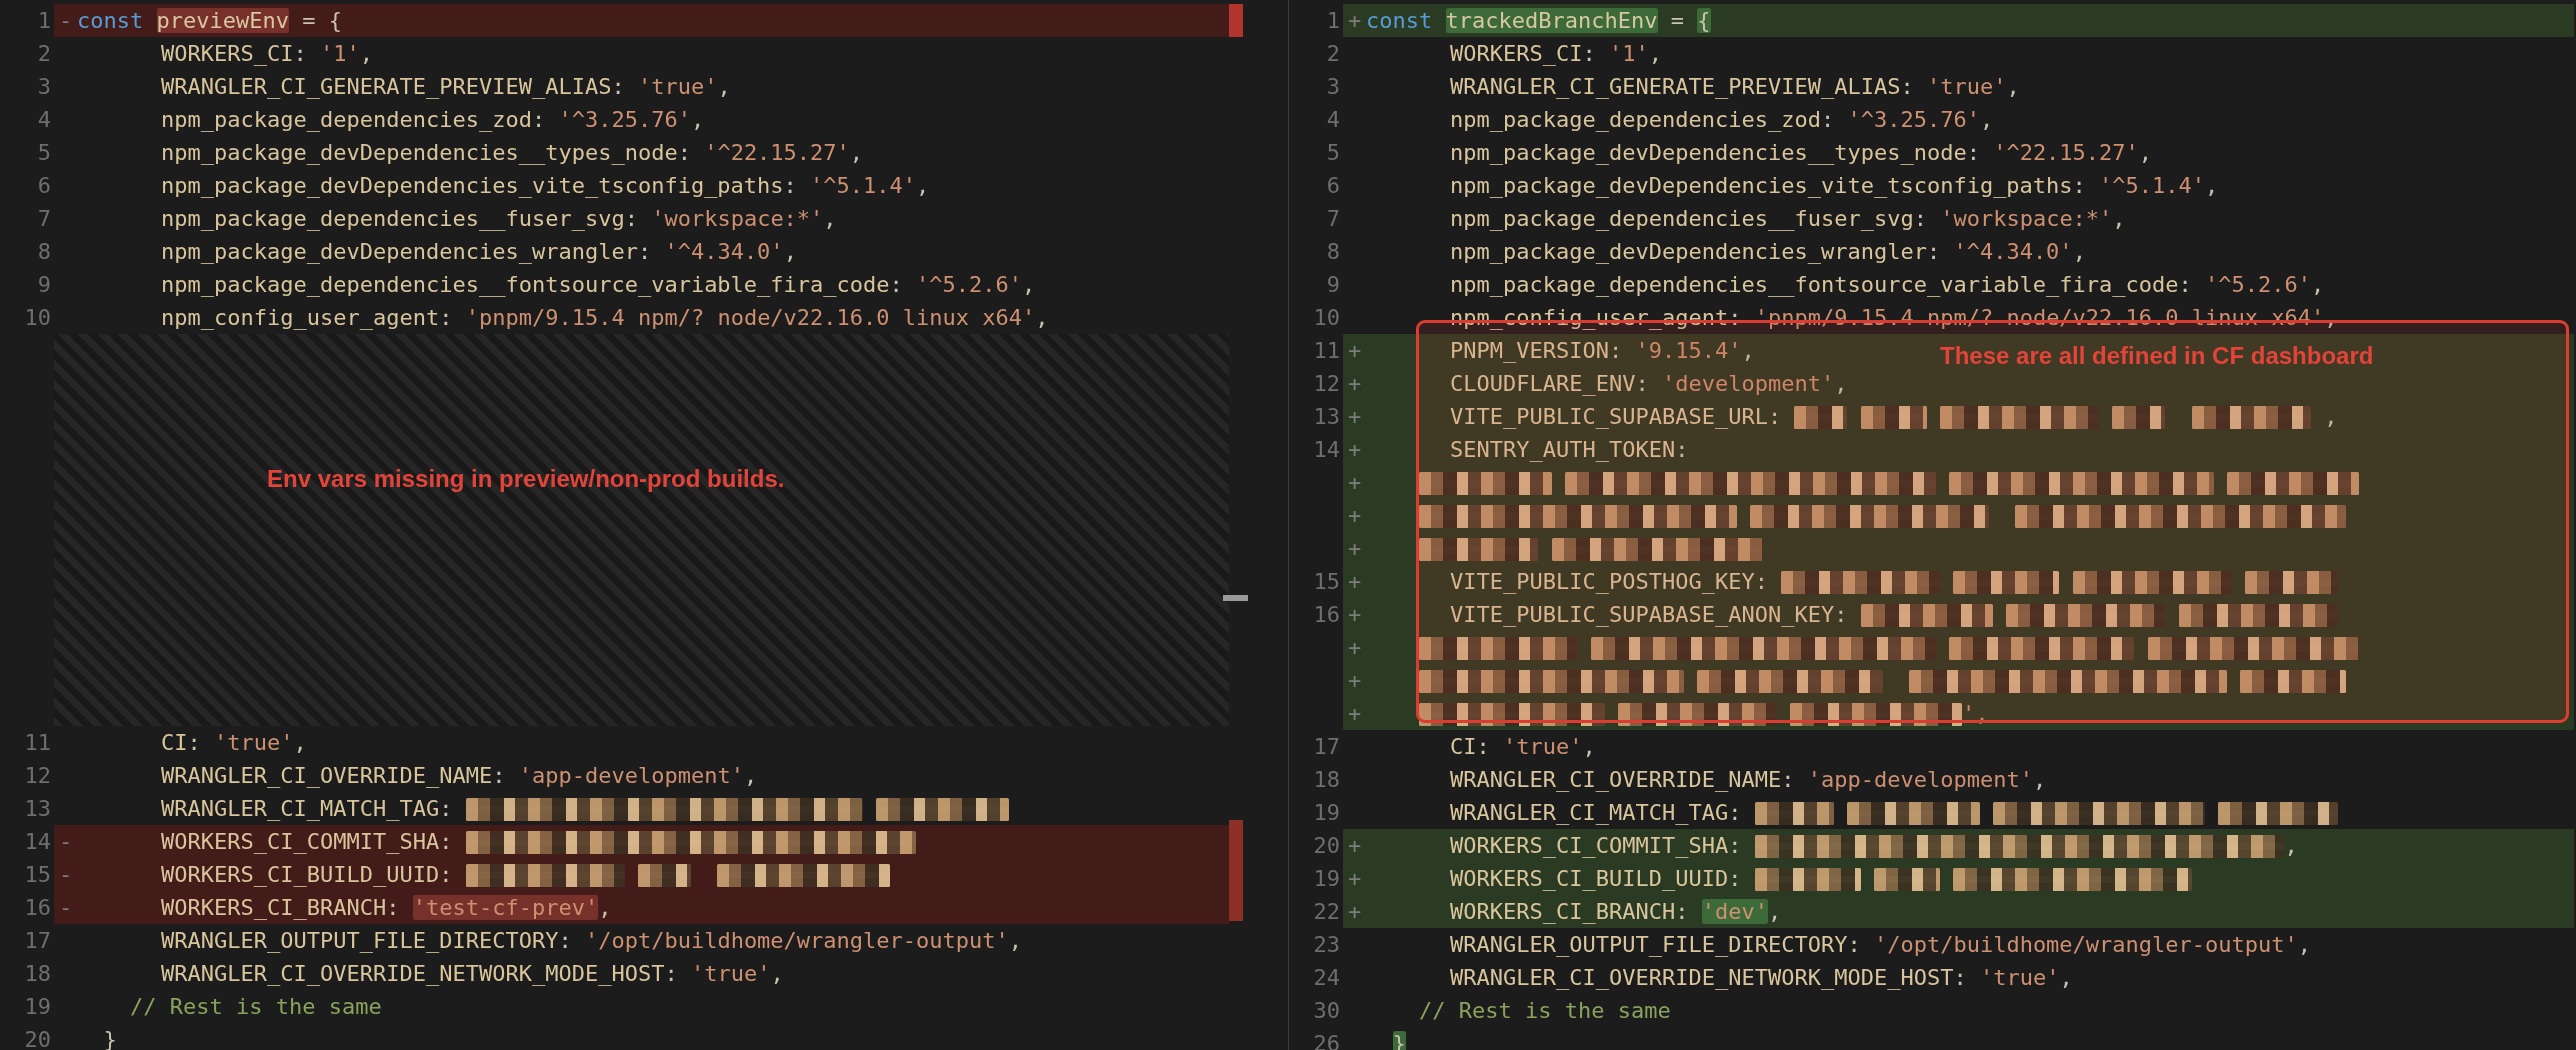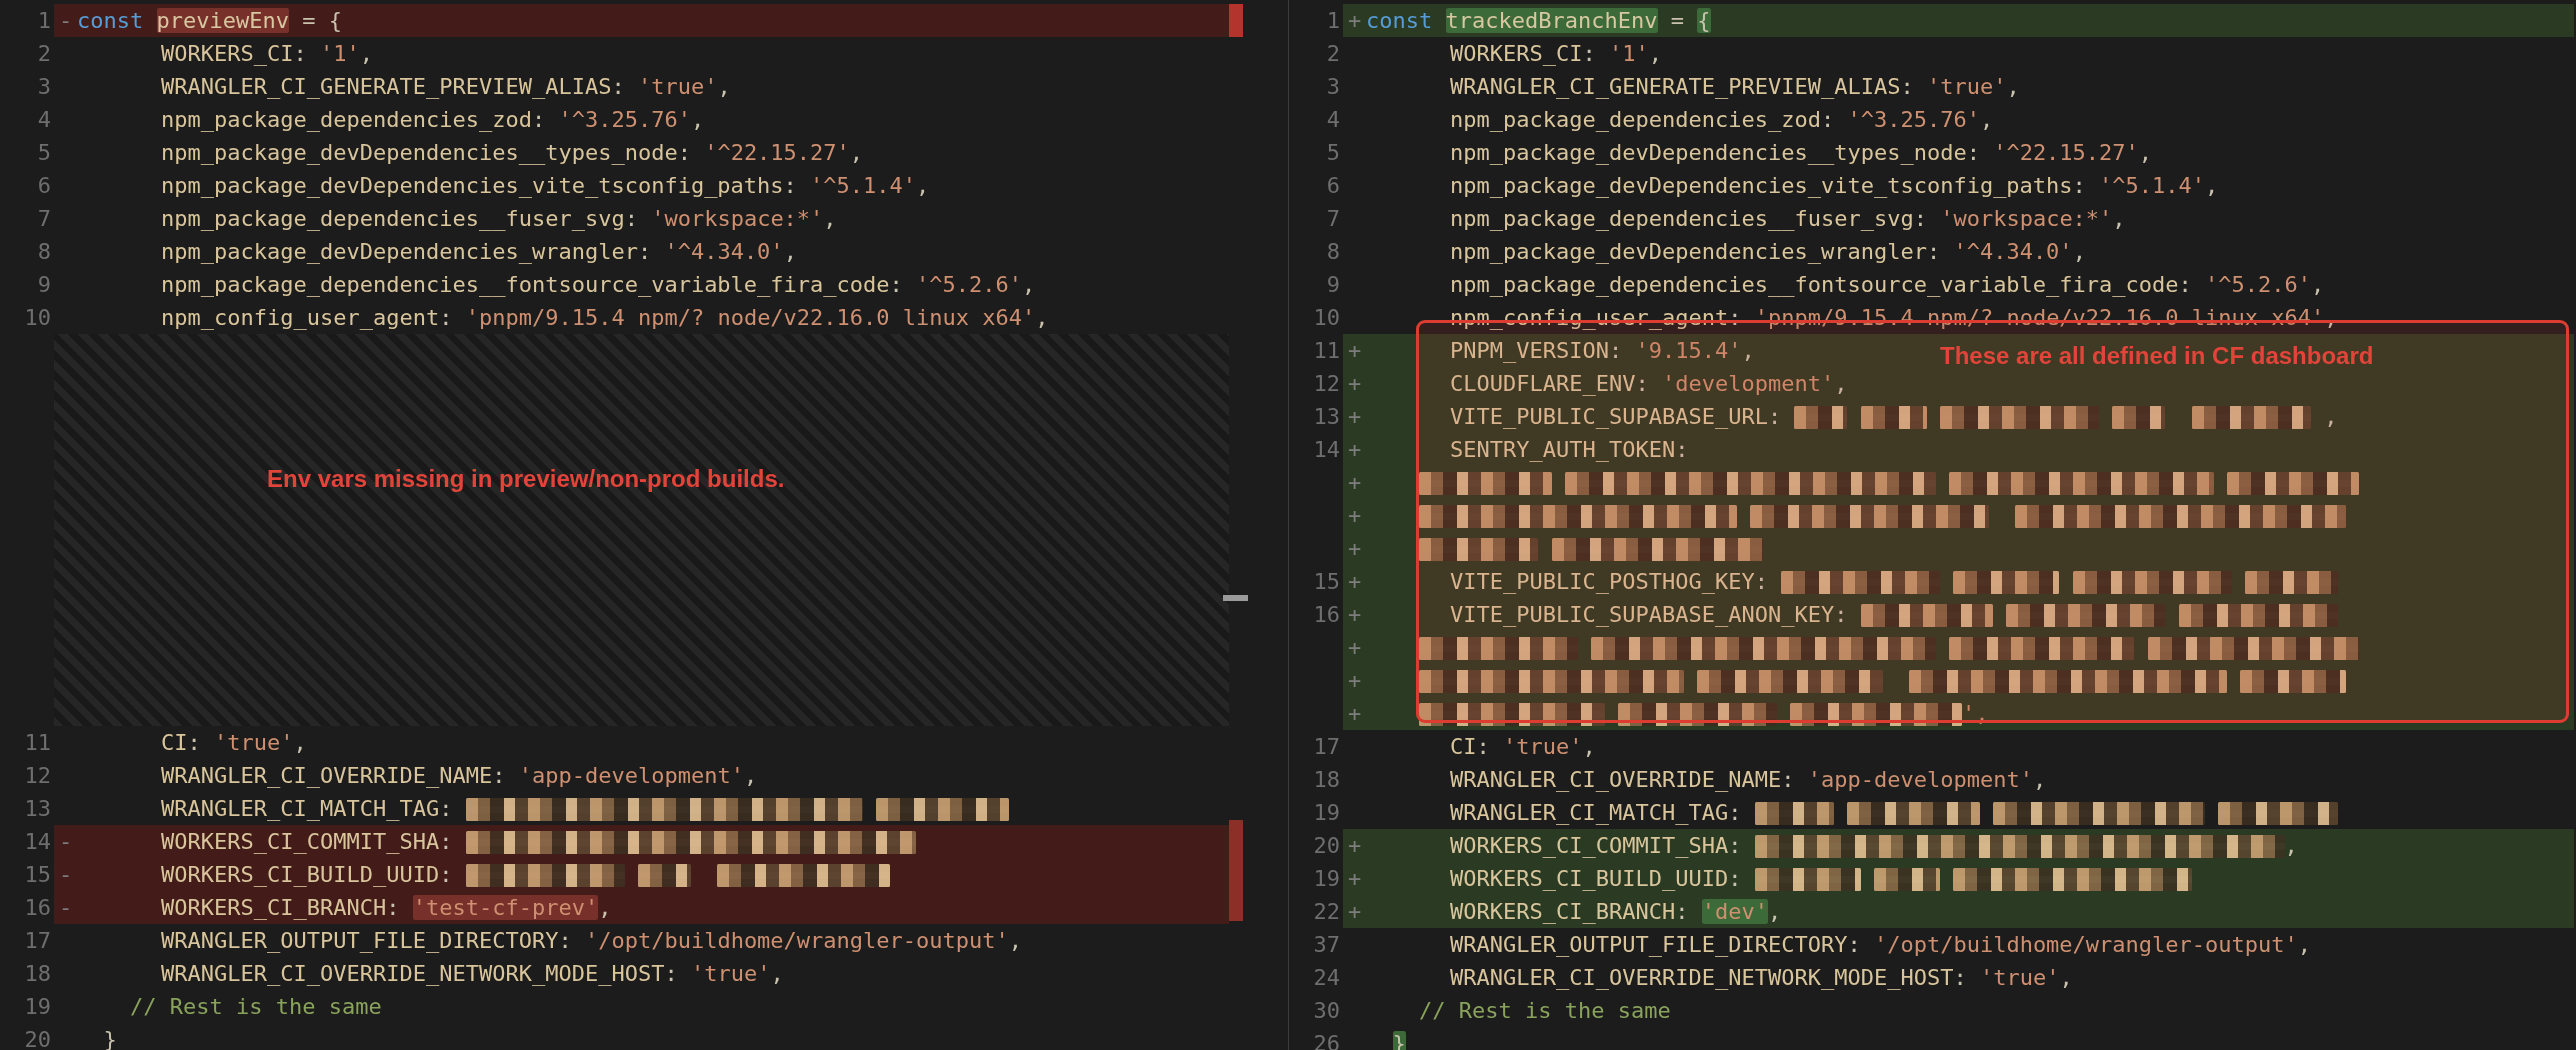--- a/index.html
+++ b/index.html
@@ -323,21 +323,21 @@
           <span class="num">19</span>
           <span class="mark">+</span>
           <span class="code"><span class="seg d">    </span><span class="seg p">WORKERS_CI_BUILD_UUID</span><span class="seg d">: </span><span class="seg rd hlg" style="width: 8ch;"></span><span class="seg d"> </span><span class="seg rd hlg" style="width: 5ch;"></span><span class="seg d"> </span><span class="seg rd hlg" style="width: 18ch;"></span></span>
         </div>
         <div class="row add">
           <span class="num">22</span>
           <span class="mark">+</span>
           <span class="code"><span class="seg d">    </span><span class="seg p">WORKERS_CI_BRANCH</span><span class="seg d">: </span><span class="seg s hlg">'dev'</span><span class="seg d">,</span></span>
         </div>
         <div class="row">
-          <span class="num">37</span>
+          <span class="num">23</span>
           <span class="mark"></span>
           <span class="code"><span class="seg d">    </span><span class="seg p">WRANGLER_OUTPUT_FILE_DIRECTORY</span><span class="seg d">: </span><span class="seg s">'/opt/buildhome/wrangler-output'</span><span class="seg d">,</span></span>
         </div>
         <div class="row">
           <span class="num">24</span>
           <span class="mark"></span>
           <span class="code"><span class="seg d">    </span><span class="seg p">WRANGLER_CI_OVERRIDE_NETWORK_MODE_HOST</span><span class="seg d">: </span><span class="seg s">'true'</span><span class="seg d">,</span></span>
         </div>
         <div class="row">
           <span class="num">30</span>

